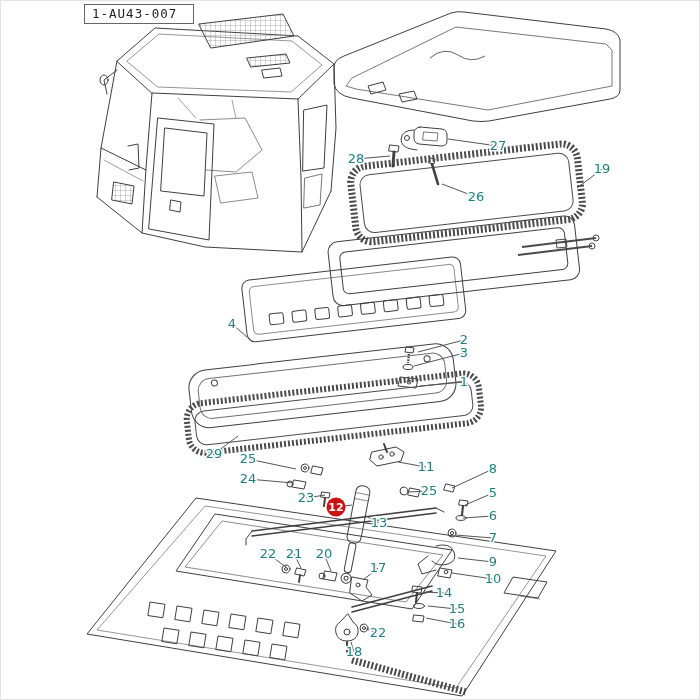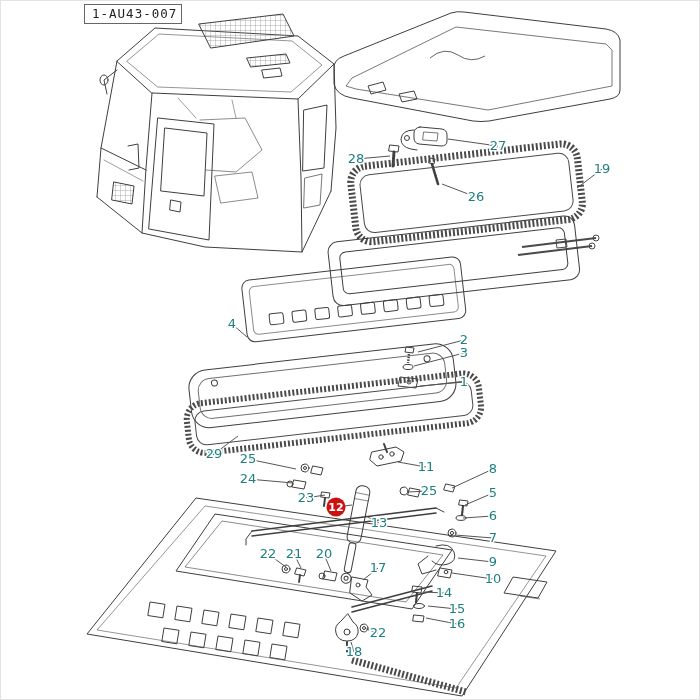--- a/index.html
+++ b/index.html
@@ -3,21 +3,21 @@
 <meta charset="utf-8">
 <style>
   html,body{margin:0;padding:0;background:#fff;}
   .stage{
     position:relative;width:700px;height:700px;background:#ffffff;
     font-family:"DejaVu Sans",sans-serif;overflow:hidden;
     box-shadow:inset 0 0 0 1px #e3e3e3;
   }
   .code-box{
     position:absolute;left:84px;top:4px;z-index:5;
-    border:1px solid #666;padding:1px 4px 2px 7px;
+    border:1px solid #666;padding:1px 16px 2px 7px;
     font-family:"DejaVu Sans Mono",monospace;font-size:12.5px;color:#222;
     letter-spacing:1px;background:#fff;
   }
   svg.artwork{position:absolute;left:0;top:0;}
   .callout{
     font-family:"DejaVu Sans",sans-serif;font-size:13px;font-weight:500;
     fill:#1f7f7f;paint-order:stroke;stroke:#ffffff;stroke-width:3px;cursor:pointer;
   }
   .callout.hl{fill:#ffffff;stroke:none;font-size:11px;font-weight:bold;}
 </style>

